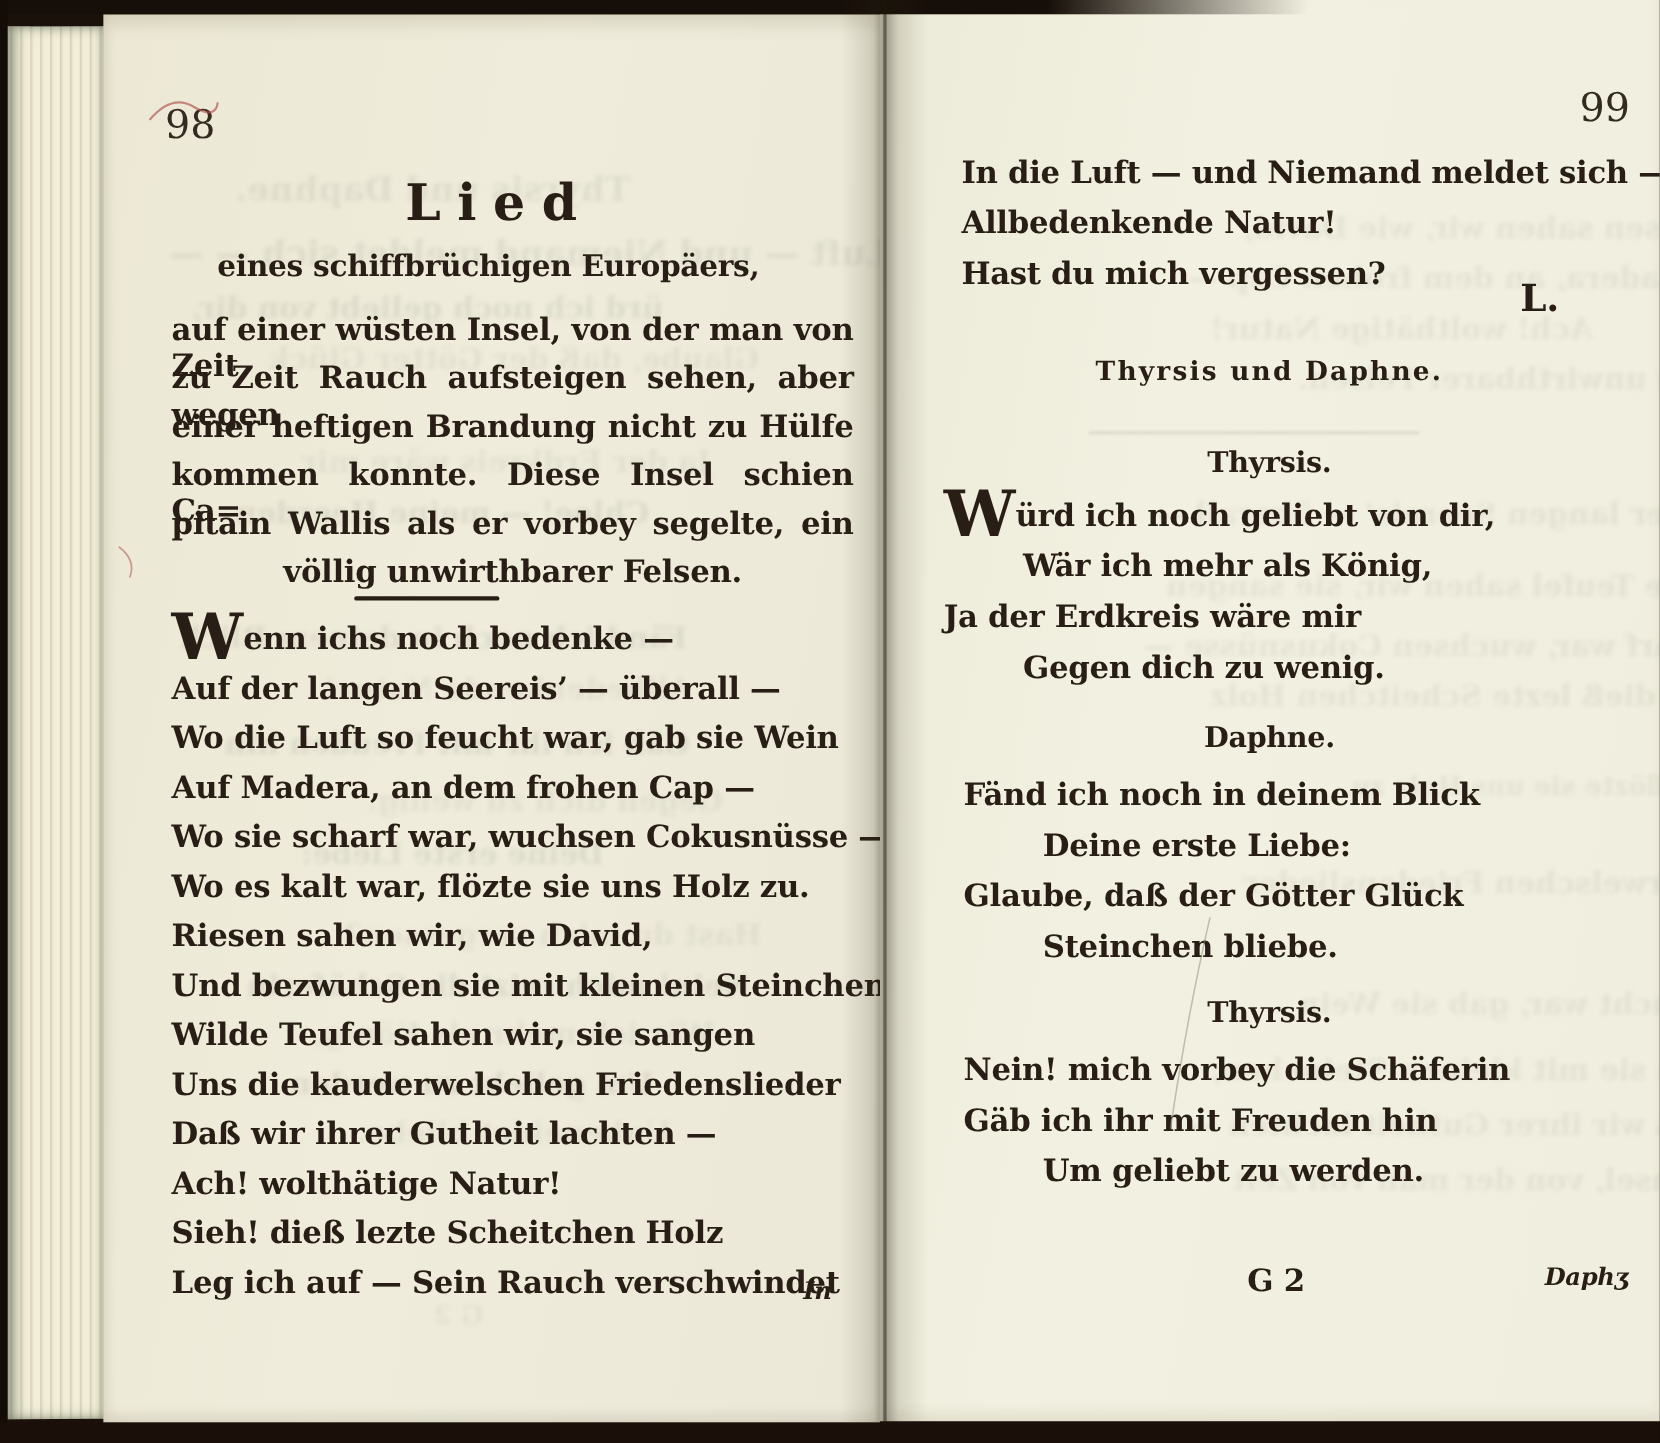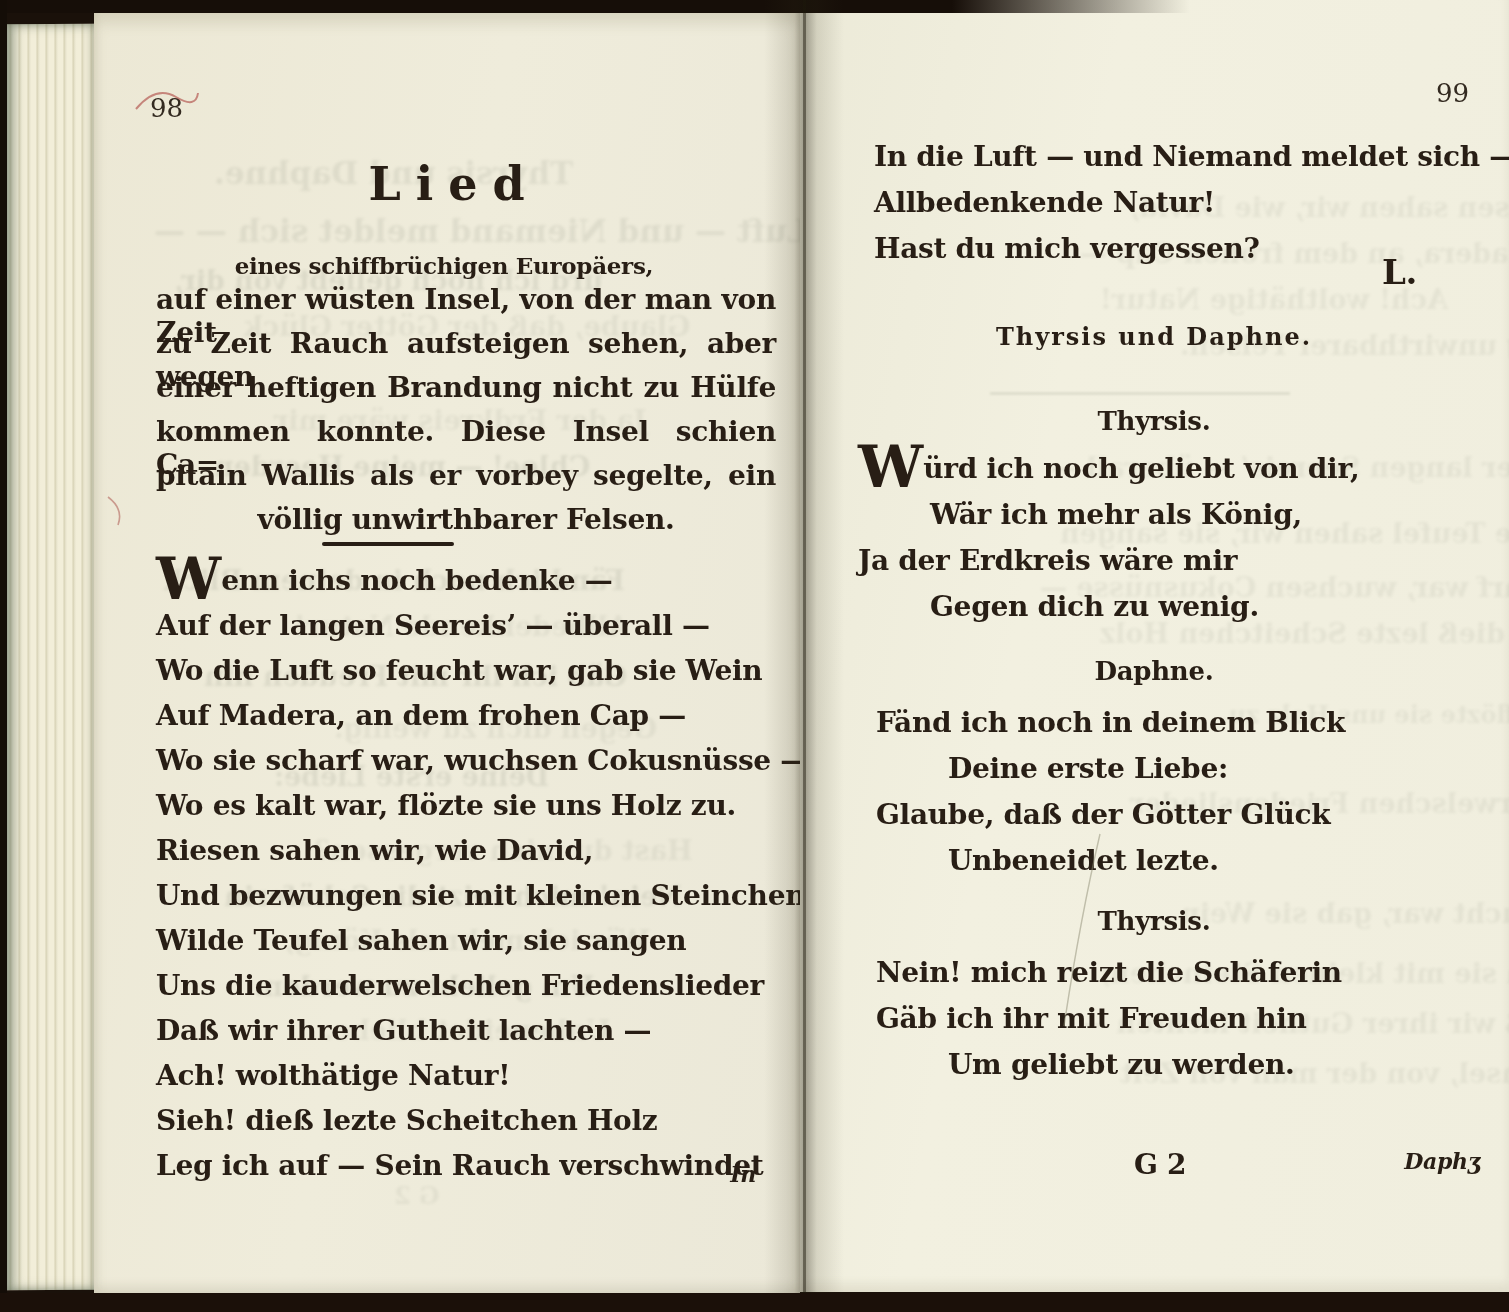--- a/index.html
+++ b/index.html
@@ -19,23 +19,23 @@
     box-shadow:inset 0 -8px 10px rgba(120,115,85,.12);}
   .gutter{position:absolute;left:764px;top:0;width:80px;height:1296px;z-index:5;pointer-events:none;
     background:linear-gradient(90deg,rgba(55,50,28,0) 0%,rgba(55,50,28,.16) 38%,rgba(32,28,14,.38) 51%,rgba(55,50,28,.14) 66%,rgba(55,50,28,0) 100%);}
   .crease{position:absolute;left:803px;top:0;width:3px;height:1296px;z-index:6;background:rgba(28,24,12,.45);}
   .frame-top{position:absolute;left:0;top:0;width:1190px;height:13px;z-index:4;
     background:linear-gradient(90deg,#160e08 0%,#160e08 80%,rgba(22,14,8,0) 100%);}
   .frame-bottom{position:absolute;left:0;top:1293px;width:1509px;height:19px;z-index:7;background:#1b1009;}
   .frame-left{position:absolute;left:0;top:0;width:7px;height:1312px;z-index:7;background:#140d07;}
   
   .fr{font-family:"DejaVu Serif",serif;font-weight:700;color:#281e15;letter-spacing:-0.3px;}
-  .pagenum{position:absolute;font-weight:400;font-size:26px;color:#332a20;text-align:center;}
+  .pagenum{position:absolute;font-weight:400;font-size:36px;color:#332a20;text-align:center;}
   .title{position:absolute;text-align:center;font-size:46px;letter-spacing:15px;}
-  .subtitle{position:absolute;text-align:center;font-size:23px;margin-top:25px;}
+  .subtitle{position:absolute;text-align:center;font-size:27px;}
   .headnote{position:absolute;font-size:28px;}
   .headnote .jl{text-align:justify;text-align-last:justify;height:44px;}
   .headnote .cl{text-align:center;height:44px;}
   .rule{position:absolute;height:4px;background:#281e15;border-radius:2px;}
   .poem{position:absolute;font-size:28px;}
   .poem .line{height:45px;white-space:nowrap;}
   .stanza{position:absolute;font-size:28px;}
   .stanza .line{height:46px;white-space:nowrap;}
   .stanza .ind{padding-left:72px;}
   .initial{font-size:58px;line-height:28px;vertical-align:-9px;letter-spacing:0;}
@@ -163,26 +163,26 @@
       <div class="line ind">Wär ich mehr als König,</div>
       <div class="line">Ja der Erdkreis wäre mir</div>
       <div class="line ind">Gegen dich zu wenig.</div>
     </div>
 
     <div class="speaker fr" style="left:40px;top:656px;width:628px;">Daphne.</div>
     <div class="stanza fr" style="left:76px;top:706px;">
       <div class="line">Fänd ich noch in deinem Blick</div>
       <div class="line ind">Deine erste Liebe:</div>
       <div class="line">Glaube, daß der Götter Glück</div>
-      <div class="line ind">Unbeneidet lezte.</div>
+      <div class="line ind">Steinchen bliebe.</div>
     </div>
 
     <div class="speaker fr" style="left:40px;top:906px;width:628px;">Thyrsis.</div>
     <div class="stanza fr" style="left:76px;top:956px;">
-      <div class="line">Nein! mich reizt die Schäferin</div>
+      <div class="line">Nein! mich vorbey die Schäferin</div>
       <div class="line">Gäb ich ihr mit Freuden hin</div>
       <div class="line ind">Um geliebt zu werden.</div>
     </div>
 
     <div class="sigmark fr" style="left:300px;top:1148px;width:120px;">G 2</div>
     <div class="catchword fr" style="left:60px;top:1148px;width:620px;text-align:right;">Daphʒ</div>
 
     <svg class="fiber" style="left:250px;top:830px;" width="60" height="200">
       <path d="M50 4 Q 30 90, 14 196" stroke="#8e8b74" stroke-width="1.4" fill="none" opacity="0.5"></path>
     </svg>

